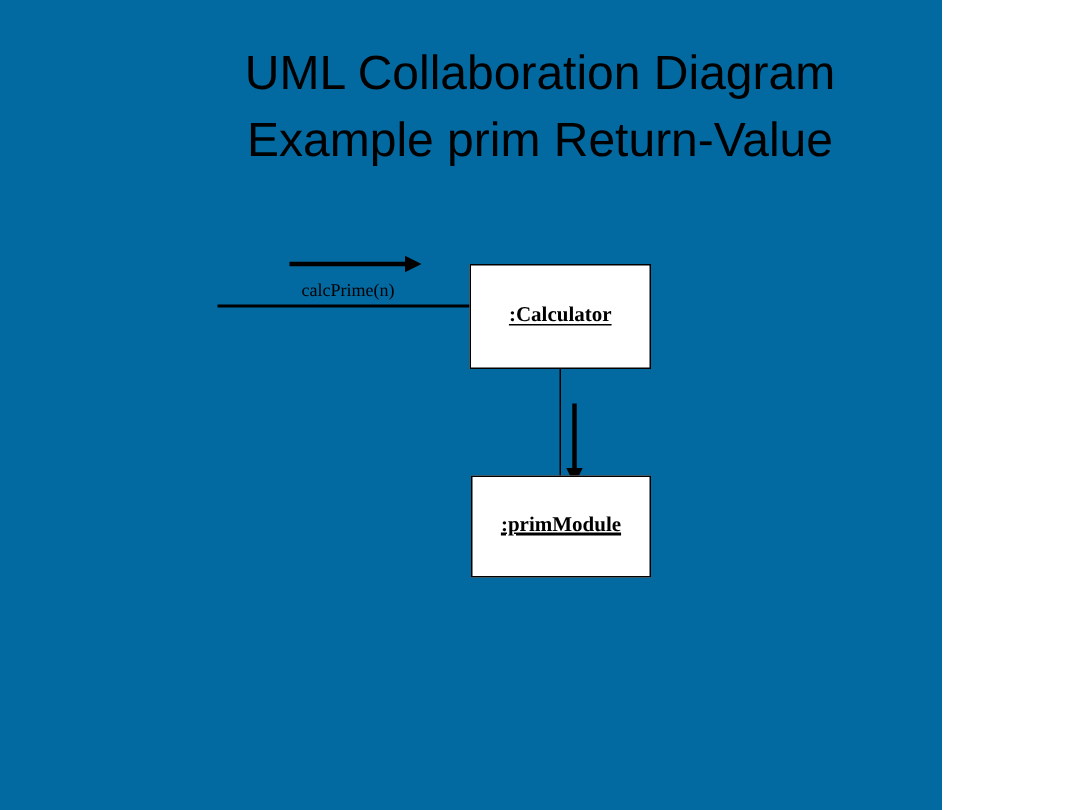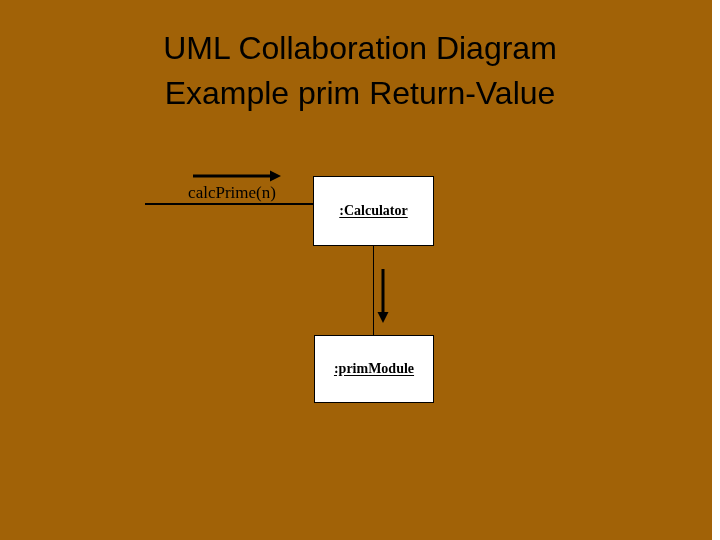--- a/index.html
+++ b/index.html
@@ -3,23 +3,23 @@
 <meta charset="utf-8">
 <title>UML Collaboration Diagram</title>
 <style>
   html, body {
     margin: 0;
     padding: 0;
     background: #ffffff;
   }
   #canvas {
     position: relative;
-    width: 712px;
+    width: 628px;
     height: 540px;
-    background: #a16207;
+    background: #0369a1;
     overflow: hidden;
     font-family: "Liberation Sans", sans-serif;
     color: #000000;
   }
 
   
   .title-block {
     position: absolute;
     left: 0;
     top: 26px;
@@ -56,23 +56,24 @@
   }
 
   #box-calculator {
     left: 313px;
     top: 176px;
     width: 121px;
     height: 70px;
   }
   #box-primmodule {
     left: 314px;
-    top: 335px;
+    top: 317px;
     width: 120px;
     height: 68px;
+    text-decoration: underline;
   }
 
   
   .link-line {
     position: absolute;
     background: #000000;
   }
   #link-actor-calculator {
     left: 145px;
     top: 203px;
@@ -91,21 +92,21 @@
     position: absolute;
     overflow: visible;
   }
   #arrow-calcprime { left: 192px; top: 168px; }
   #arrow-nextprime { left: 374px; top: 268px; }
 
   
   .msg-label {
     position: absolute;
     font-family: "Liberation Serif", serif;
-    font-size: 17px;
+    font-size: 12px;
     font-weight: normal;
     color: #000000;
     white-space: nowrap;
     line-height: 14px;
   }
   #label-calcprime {
     left: 186px;
     top: 186px;
     width: 92px;
     text-align: center;

